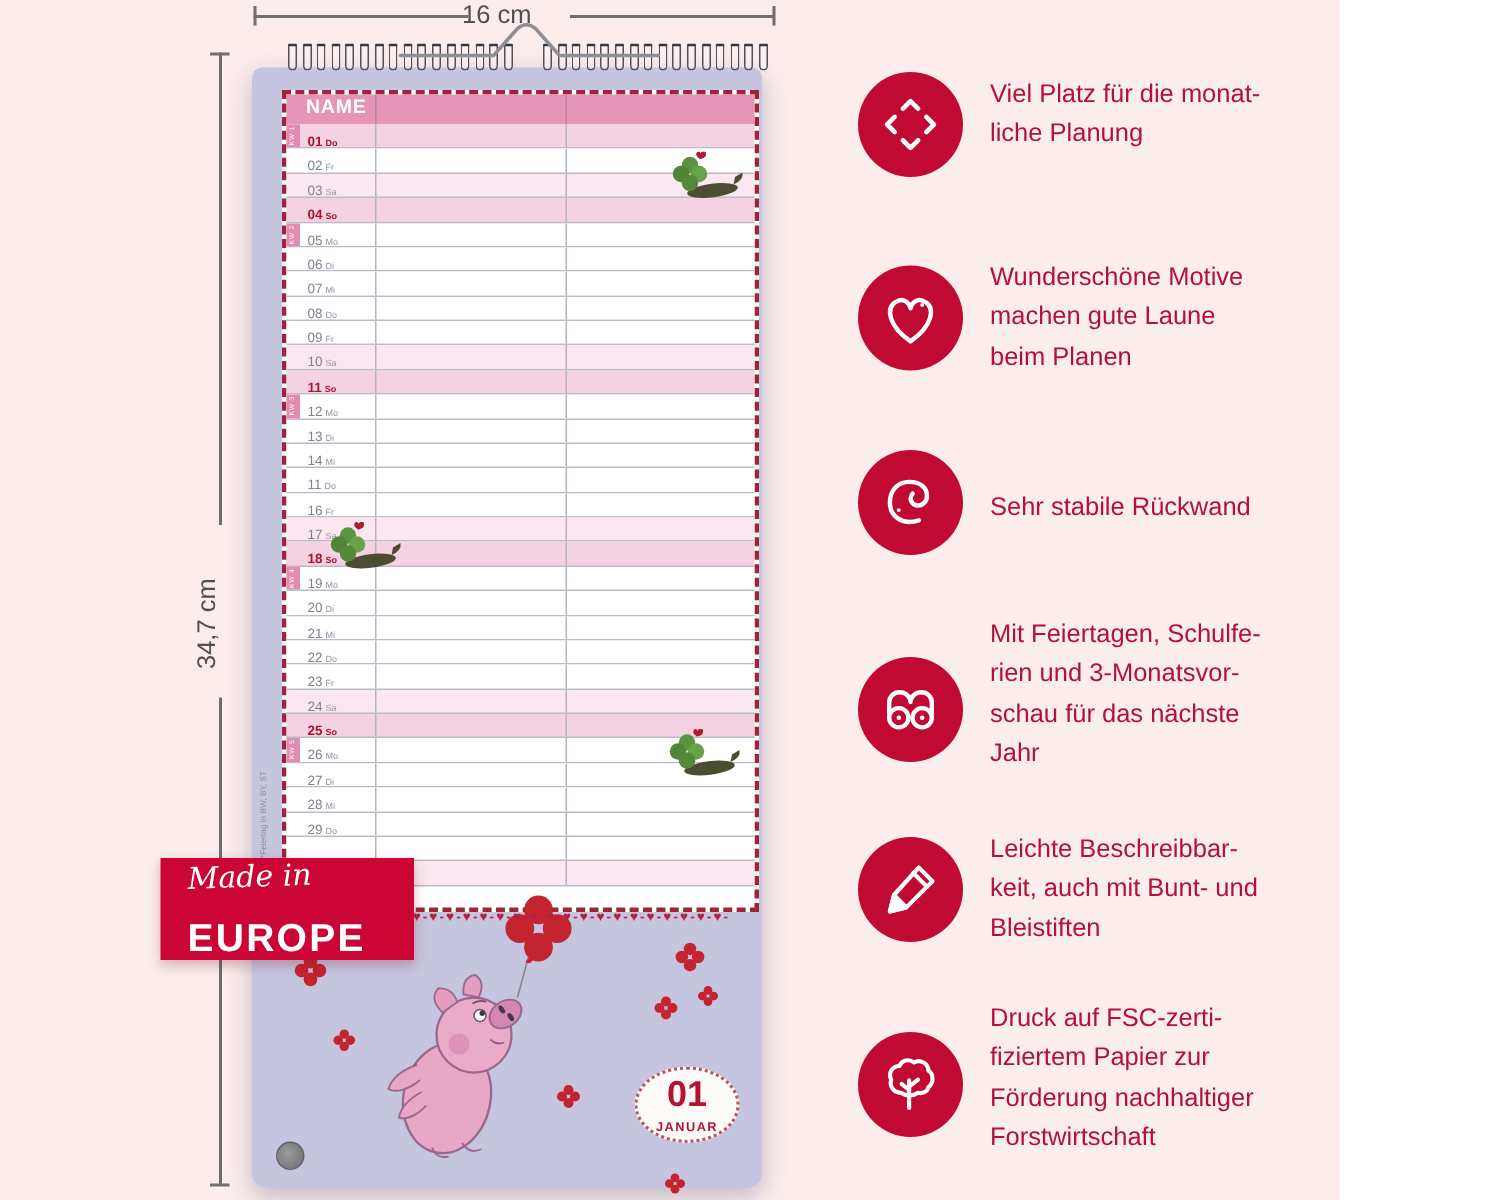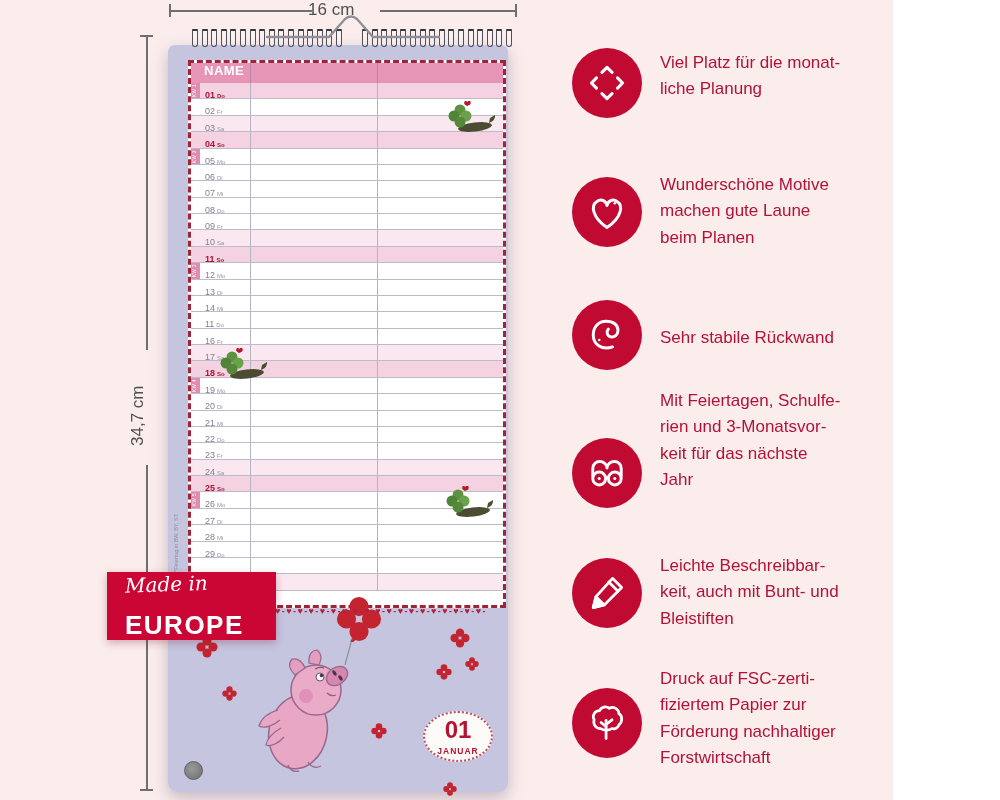--- a/index.html
+++ b/index.html
@@ -582,24 +582,24 @@
   <div class="feature">
     <div class="f-icon" style="top:438px">
       <svg width="44" height="44" viewBox="0 0 48 48" fill="none" stroke="#fff" stroke-width="3.2" stroke-linecap="round" stroke-linejoin="round">
         <circle cx="15.5" cy="30" r="7"></circle>
           <circle cx="32.5" cy="30" r="7"></circle>
         <path d="M8.5,27 L8.5,19 C8.5,14.5 12,11.5 16,11.5 C20,11.5 24,14.5 24,18.5 C24,14.5 28,11.5 32,11.5 C36,11.5 39.5,14.5 39.5,19 L39.5,27"></path>
         <circle cx="15.5" cy="30" r="1.7" fill="#fff" stroke="none"></circle>
           <circle cx="32.5" cy="30" r="1.7" fill="#fff" stroke="none"></circle>
       </svg>
     </div>
-    <div class="f-text" style="top:388px">
+    <div class="f-text" style="top:410px">
       <div>Mit Feiertagen, Schulfe-</div>
         <div>rien und 3-Monatsvor-</div>
-      <div>keit für das nächste</div>
+      <div>schau für das nächste</div>
         <div>Jahr</div>
     </div>
   </div>
 
   <div class="feature">
     <div class="f-icon" style="top:558px">
       <svg width="44" height="44" viewBox="0 0 48 48" fill="none" stroke="#fff" stroke-width="3" stroke-linecap="round" stroke-linejoin="round">
         <path d="M30,8 L40,18 L21,37 L9,40 L12,28 Z"></path>
         <path d="M26,12 L36,22"></path>
         <path d="M12,28 L9,40 L21,37 Z" fill="#fff"></path>

